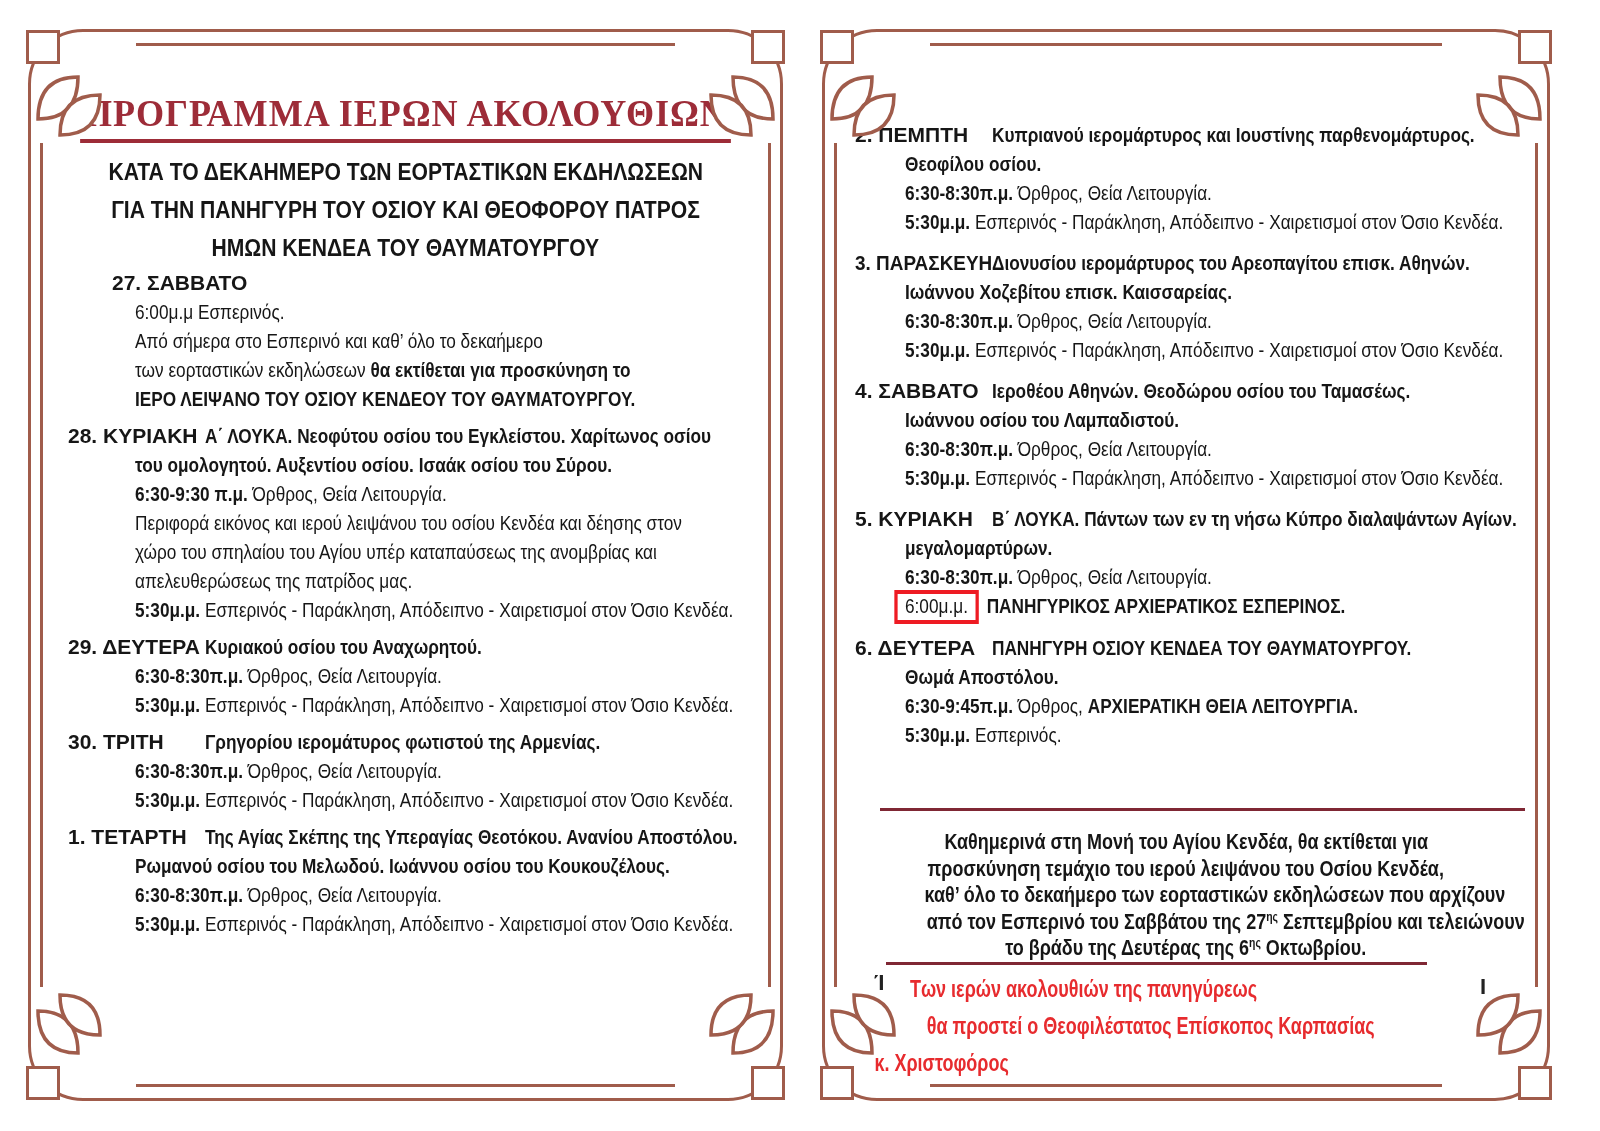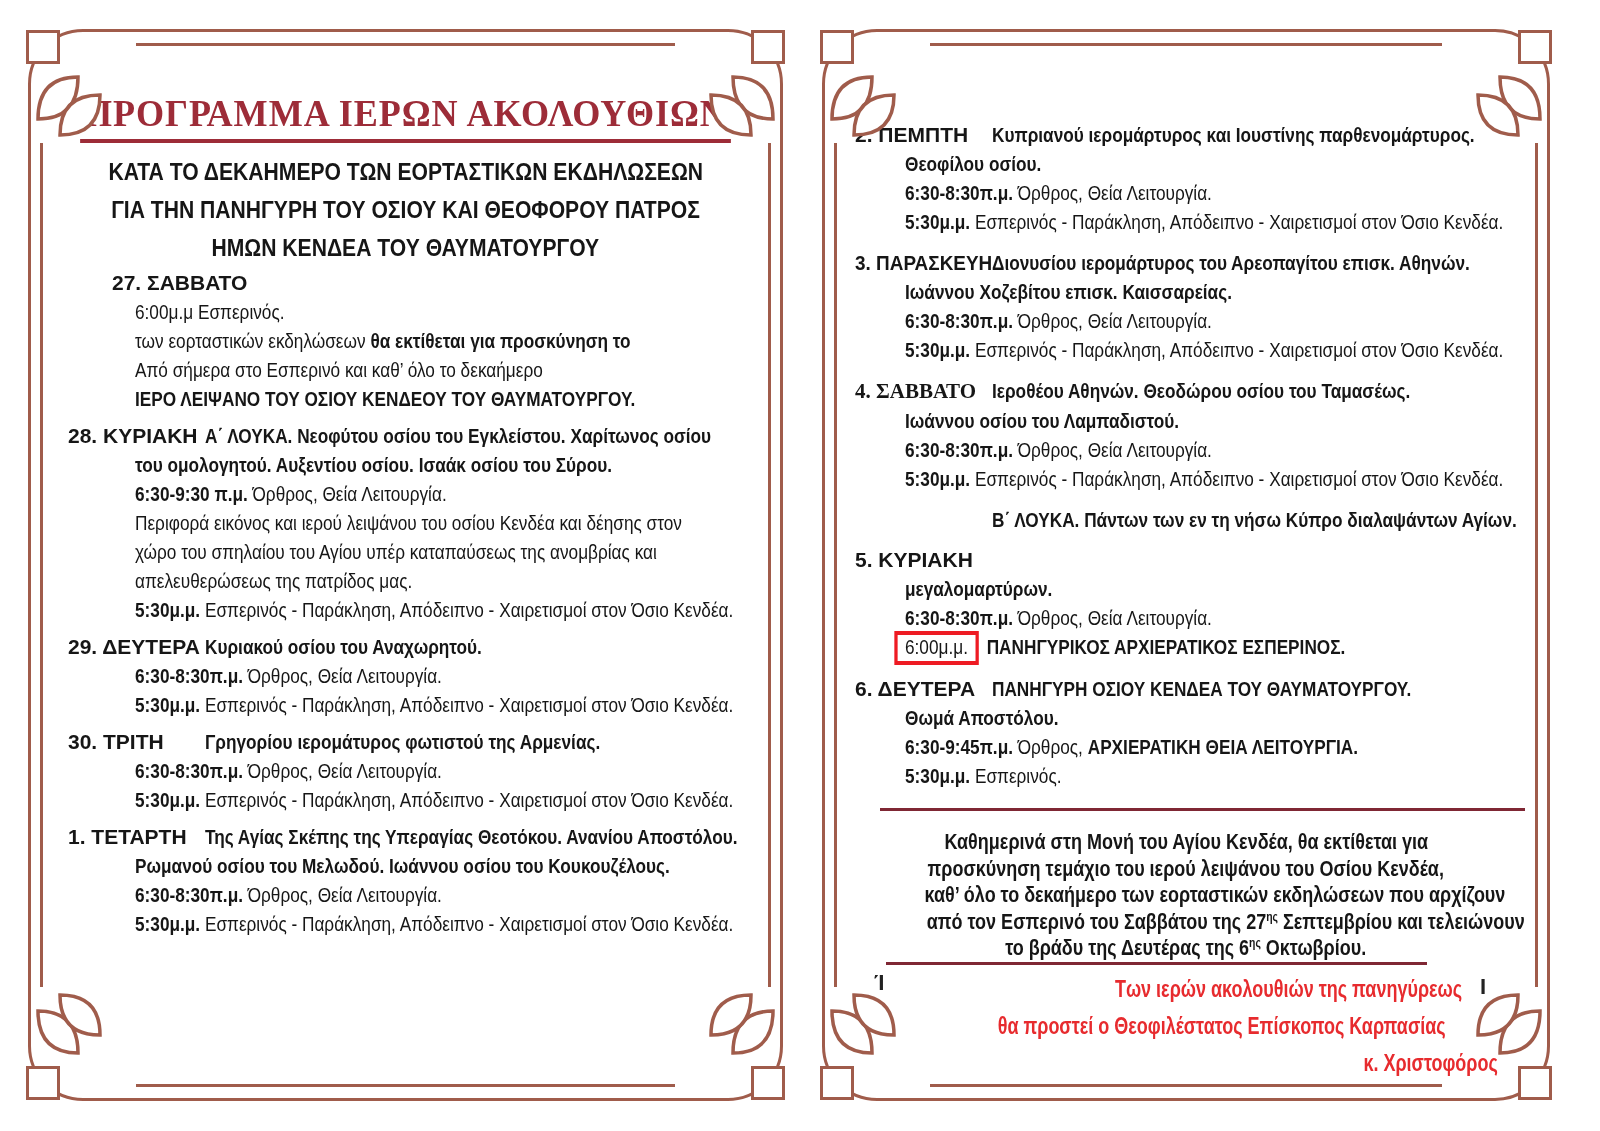--- a/index.html
+++ b/index.html
@@ -62,21 +62,21 @@
     display:inline-block;border:4px solid var(--hl);
     padding:0 9px 2px 9px;margin:-3px 4px -3px -13px;line-height:24px;
   }
 
   
   .rule{position:absolute;height:3px;background:var(--rule);}
   .rule1{top:779px;left:58px;right:25px;}
   .rule2{top:933px;left:64px;right:123px;}
   .footer-para{position:absolute;top:800px;left:30px;right:30px;text-align:center;}
   .footer-para .cline{line-height:26.5px;font-size:22.5px;font-weight:bold;}
-  .red-note{position:absolute;top:941px;left:30px;right:30px;text-align:right;color:var(--red-text);}
+  .red-note{position:absolute;top:941px;left:30px;right:30px;text-align:left;color:var(--red-text);}
   .red-note .cline{line-height:37px;font-size:24px;font-weight:bold;}
   .remnant{position:absolute;font-size:22px;font-weight:bold;color:#222;}
   .remnant.rl{left:52px;top:941px;}
   .remnant.rr{left:658px;top:945px;}
 </style>
 </head>
 <body>
 
 <div class="page" id="page-left">
     <div class="frame"></div>
@@ -88,22 +88,22 @@
       <div class="line cline"><span class="cx" style="transform: scaleX(0.88);"><span class="b">ΓΙΑ ΤΗΝ ΠΑΝΗΓΥΡΗ ΤΟΥ ΟΣΙΟΥ ΚΑΙ ΘΕΟΦΟΡΟΥ ΠΑΤΡΟΣ</span></span></div>
       <div class="line cline"><span class="cx" style="transform: scaleX(0.88);"><span class="b">ΗΜΩΝ ΚΕΝΔΕΑ ΤΟΥ ΘΑΥΜΑΤΟΥΡΓΟΥ</span></span></div>
     </div>
   <div class="entries" id="entries-left">
       <div class="entry">
         <div class="entry-head line">
           <span class="label"><span class="cx b" style="transform: scaleX(1); margin-left: 44px;">27. ΣΑΒΒΑΤΟ</span></span>
           <span class="head-title"><span class="cx" style="transform: scaleX(0.82);"></span></span>
         </div>
         <div class="line detail"><span class="cx" style="transform: scaleX(0.82);"><span>6:00μ.μ Εσπερινός.</span></span></div>
+        <div class="line detail"><span class="cx" style="transform: scaleX(0.82);"><span>Από σήμερα στο Εσπερινό και καθ’ όλο το δεκαήμερο</span></span></div>
         <div class="line detail"><span class="cx" style="transform: scaleX(0.82);"><span>των εορταστικών εκδηλώσεων </span><span class="b">θα εκτίθεται για προσκύνηση το</span></span></div>
-        <div class="line detail"><span class="cx" style="transform: scaleX(0.82);"><span>Από σήμερα στο Εσπερινό και καθ’ όλο το δεκαήμερο</span></span></div>
         <div class="line detail"><span class="cx" style="transform: scaleX(0.82);"><span class="b">ΙΕΡΟ ΛΕΙΨΑΝΟ ΤΟΥ ΟΣΙΟΥ ΚΕΝΔΕΟΥ ΤΟΥ ΘΑΥΜΑΤΟΥΡΓΟΥ.</span></span></div>
       </div>
       <div class="entry">
         <div class="entry-head line">
           <span class="label"><span class="cx b" style="transform: scaleX(1);">28. ΚΥΡΙΑΚΗ</span></span>
           <span class="head-title"><span class="cx" style="transform: scaleX(0.82);"><span class="b">Α΄ ΛΟΥΚΑ. Νεοφύτου οσίου του Εγκλείστου. Χαρίτωνος οσίου</span></span></span>
         </div>
         <div class="line detail"><span class="cx" style="transform: scaleX(0.82);"><span class="b">του ομολογητού. Αυξεντίου οσίου. Ισαάκ οσίου του Σύρου.</span></span></div>
         <div class="line detail"><span class="cx" style="transform: scaleX(0.82);"><span class="b">6:30-9:30 π.μ.</span><span> Όρθρος, Θεία Λειτουργία.</span></span></div>
         <div class="line detail"><span class="cx" style="transform: scaleX(0.82);"><span>Περιφορά εικόνος και ιερού λειψάνου του οσίου Κενδέα και δέησης στον</span></span></div>
@@ -179,30 +179,30 @@
         <div class="entry-head line">
           <span class="label"><span class="cx b" style="transform: scaleX(0.901316);">3. ΠΑΡΑΣΚΕΥΗ</span></span>
           <span class="head-title"><span class="cx" style="transform: scaleX(0.82);"><span class="b">Διονυσίου ιερομάρτυρος του Αρεοπαγίτου επισκ. Αθηνών.</span></span></span>
         </div>
         <div class="line detail"><span class="cx" style="transform: scaleX(0.82);"><span class="b">Ιωάννου Χοζεβίτου επισκ. Καισσαρείας.</span></span></div>
         <div class="line detail"><span class="cx" style="transform: scaleX(0.82);"><span class="b">6:30-8:30π.μ.</span><span> Όρθρος, Θεία Λειτουργία.</span></span></div>
         <div class="line detail"><span class="cx" style="transform: scaleX(0.82);"><span class="b">5:30μ.μ.</span><span> Εσπερινός - Παράκληση, Απόδειπνο - Χαιρετισμοί στον Όσιο Κενδέα.</span></span></div>
       </div>
       <div class="entry">
         <div class="entry-head line">
-          <span class="label"><span class="cx b" style="transform: scaleX(1); font-family: Liberation Serif, serif;">4. ΣΑΒΒΑΤΟ</span></span>
+          <span class="label"><span class="cx b" style="transform: scaleX(1);">4. ΣΑΒΒΑΤΟ</span></span>
           <span class="head-title"><span class="cx" style="transform: scaleX(0.82);"><span class="b">Ιεροθέου Αθηνών. Θεοδώρου οσίου του Ταμασέως.</span></span></span>
         </div>
         <div class="line detail"><span class="cx" style="transform: scaleX(0.82);"><span class="b">Ιωάννου οσίου του Λαμπαδιστού.</span></span></div>
         <div class="line detail"><span class="cx" style="transform: scaleX(0.82);"><span class="b">6:30-8:30π.μ.</span><span> Όρθρος, Θεία Λειτουργία.</span></span></div>
         <div class="line detail"><span class="cx" style="transform: scaleX(0.82);"><span class="b">5:30μ.μ.</span><span> Εσπερινός - Παράκληση, Απόδειπνο - Χαιρετισμοί στον Όσιο Κενδέα.</span></span></div>
       </div>
       <div class="entry">
         <div class="entry-head line">
-          <span class="label"><span class="cx b" style="transform: scaleX(1); margin-top: 40px;">5. ΚΥΡΙΑΚΗ</span></span>
+          <span class="label"><span class="cx b" style="transform: scaleX(1);">5. ΚΥΡΙΑΚΗ</span></span>
           <span class="head-title"><span class="cx" style="transform: scaleX(0.82);"><span class="b">Β΄ ΛΟΥΚΑ.  Πάντων των εν τη νήσω Κύπρο διαλαψάντων Αγίων.</span></span></span>
         </div>
         <div class="line detail"><span class="cx" style="transform: scaleX(0.82);"><span class="b">μεγαλομαρτύρων.</span></span></div>
         <div class="line detail"><span class="cx" style="transform: scaleX(0.82);"><span class="b">6:30-8:30π.μ.</span><span> Όρθρος, Θεία Λειτουργία.</span></span></div>
         <div class="line detail"><span class="cx" style="transform: scaleX(0.82);"><span class="hl"><span>6:00μ.μ.</span></span><span class="b"> ΠΑΝΗΓΥΡΙΚΟΣ  ΑΡΧΙΕΡΑΤΙΚΟΣ  ΕΣΠΕΡΙΝΟΣ.</span></span></div>
       </div>
       <div class="entry">
         <div class="entry-head line">
           <span class="label"><span class="cx b" style="transform: scaleX(1);">6. ΔΕΥΤΕΡΑ</span></span>
           <span class="head-title"><span class="cx" style="transform: scaleX(0.82);"><span class="b">ΠΑΝΗΓΥΡΗ ΟΣΙΟΥ ΚΕΝΔΕΑ ΤΟΥ ΘΑΥΜΑΤΟΥΡΓΟΥ.</span></span></span>

